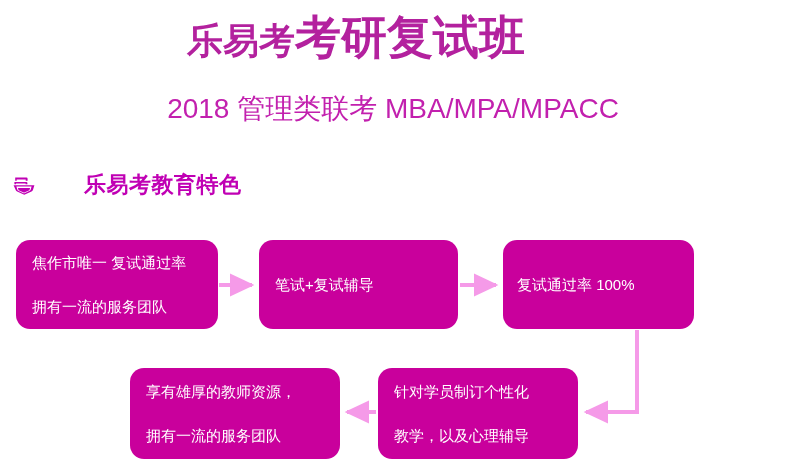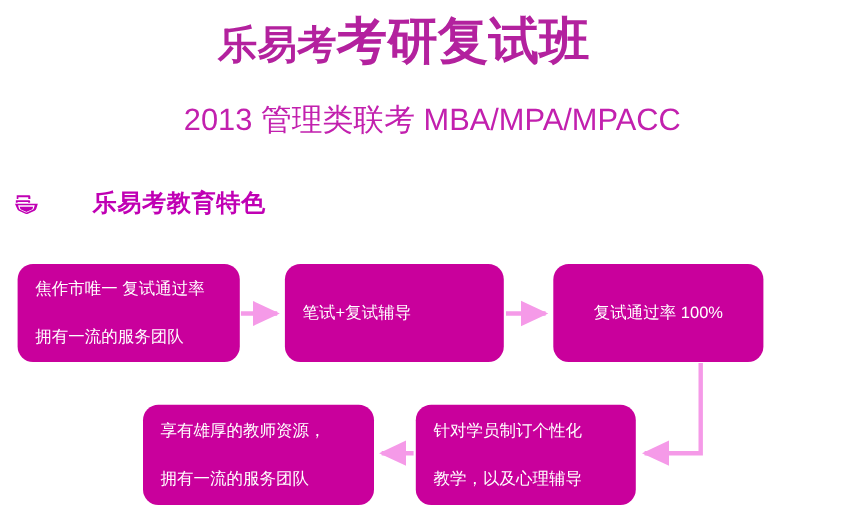--- a/index.html
+++ b/index.html
@@ -18,21 +18,21 @@
   #page-root {
     position: absolute;
     left: 0; top: 0;
     width: 786px;
     height: 470px;
   }
 
   
   .main-title {
     position: absolute;
-    left: 15px;
+    left: 4px;
     top: 14px;
     width: 656px;
     text-align: center;
     white-space: nowrap;
     line-height: 1;
     padding-left: 24px;
   }
   .title-small {
     font-size: 36px;
     font-weight: bold;
@@ -113,42 +113,42 @@
     display: block;
     white-space: nowrap;
   }
   .flow-box.two-line {
     padding: 0 16px;
   }
   .flow-box.two-line .line + .line {
     margin-top: 26px;
   }
   .flow-box.centered {
-    align-items: center;
+    align-items: flex-start;
     text-align: center;
-    padding: 0 0;
+    padding: 0 14px;
   }
 
   
   #box-1 { left: 16px;  top: 240px; width: 202px; height: 89px; }
   #box-2 { left: 259px; top: 240px; width: 199px; height: 89px; }
   #box-3 { left: 503px; top: 240px; width: 191px; height: 89px; }
   #box-4 { left: 378px; top: 368px; width: 200px; height: 91px; }
   #box-5 { left: 130px; top: 368px; width: 210px; height: 91px; }
 </style>
 </head>
 <body>
 
 <div id="page-root">
 
   <div class="main-title">
     <span class="title-small">乐易考</span><span class="title-large">考研复试班</span>
   </div>
 
-  <div class="sub-title">2013 管理类联考 MBA/MPA/MPACC</div>
+  <div class="sub-title">2018 管理类联考 MBA/MPA/MPACC</div>
 
   <div class="section-header">
     <svg class="section-icon" viewBox="0 0 24 24" aria-hidden="true">
 
       <path d="M3.2 4.6 h11.2 a1.2 1.2 0 0 1 1.2 1.2 v2.0 h-1.9 v-1.4 h-9.0 v1.4 h-1.5 z" fill="#c000b4"></path>
       <path d="M2.4 9.0 h12.0 a1.0 1.0 0 0 1 1.0 1.0 v1.3 h-1.8 v-0.7 h-9.6 v0.7 h-1.6 z" fill="#c000b4"></path>
       <path d="M1.6 12.2 h20.8 l-1.3 4.4 a3 3 0 0 1 -1.6 1.9 l-6.6 3.0 a1.4 1.4 0 0 1 -1.2 0 l-6.6 -3.0 a3 3 0 0 1 -1.6 -1.9 z" fill="#c000b4"></path>
       <path d="M4.4 13.6 h15.2 l-0.9 3.0 a1.8 1.8 0 0 1 -1.0 1.15 l-5.3 2.4 a0.9 0.9 0 0 1 -0.8 0 l-5.3 -2.4 a1.8 1.8 0 0 1 -1.0 -1.15 z" fill="#ffffff"></path>
       <path d="M5.9 14.9 h12.2 l-0.55 1.85 a1.1 1.1 0 0 1 -0.62 0.7 l-4.6 2.1 a0.75 0.75 0 0 1 -0.66 0 l-4.6 -2.1 a1.1 1.1 0 0 1 -0.62 -0.7 z" fill="#c000b4"></path>
     </svg>

